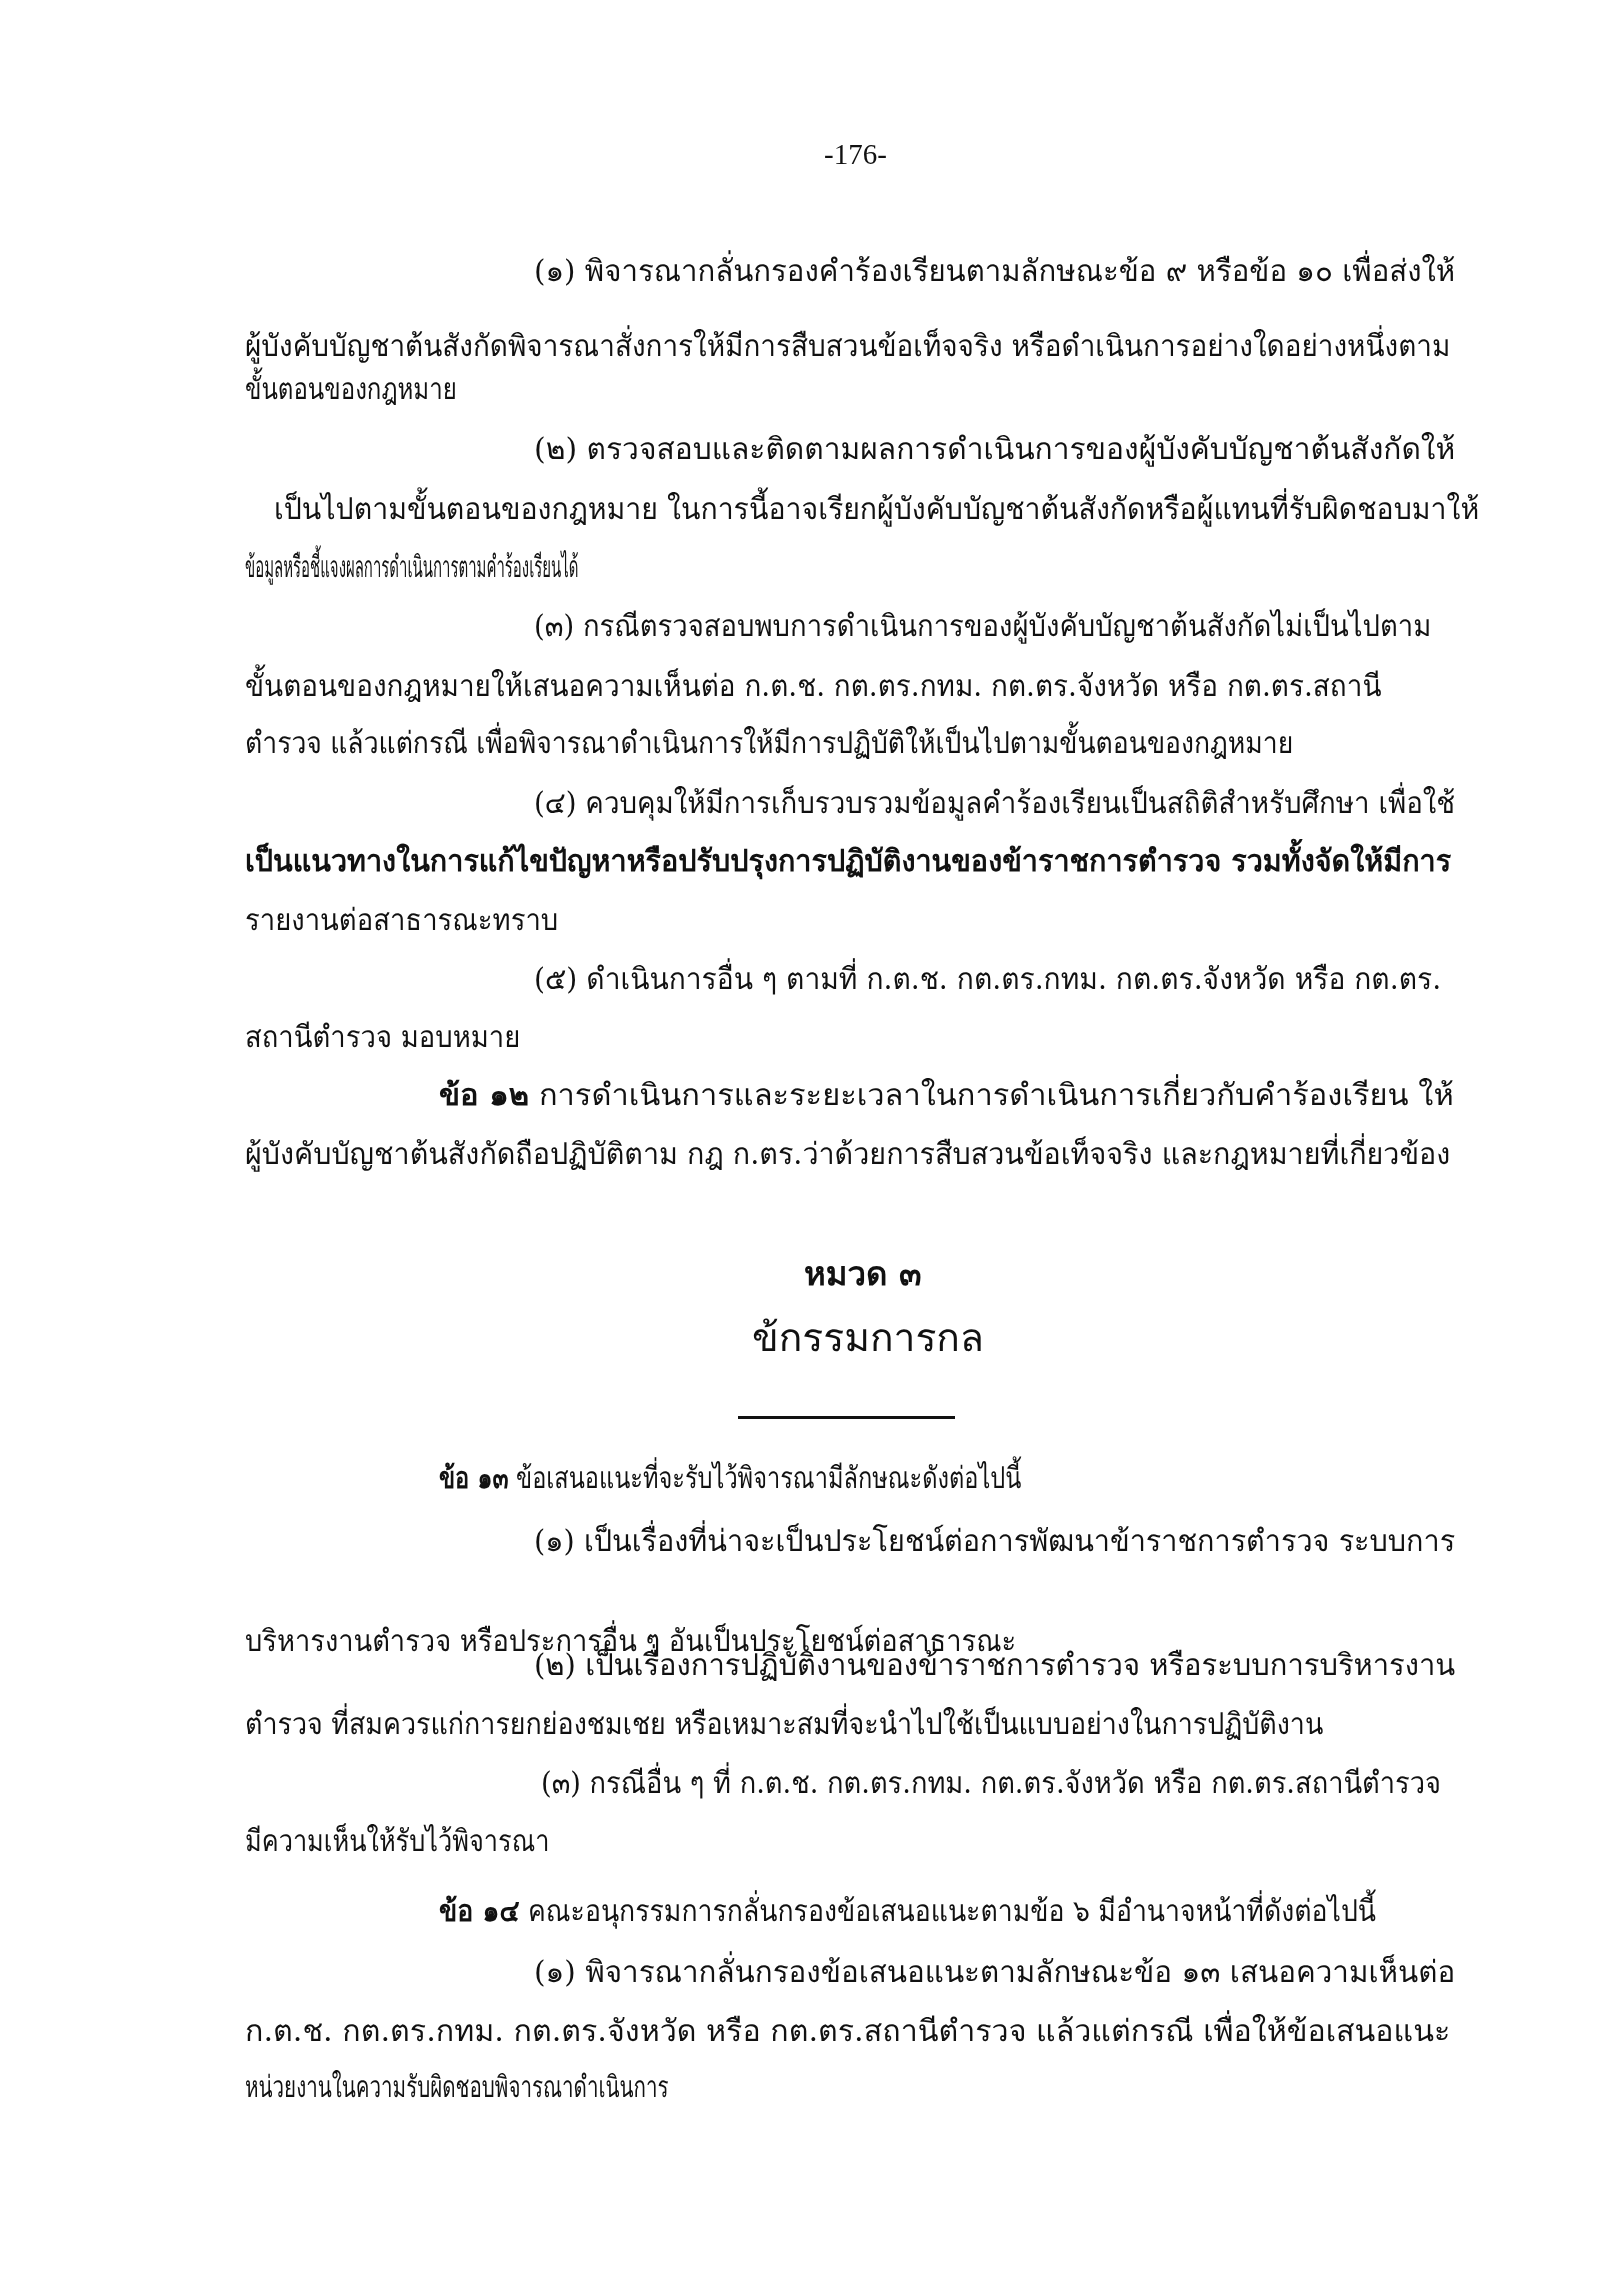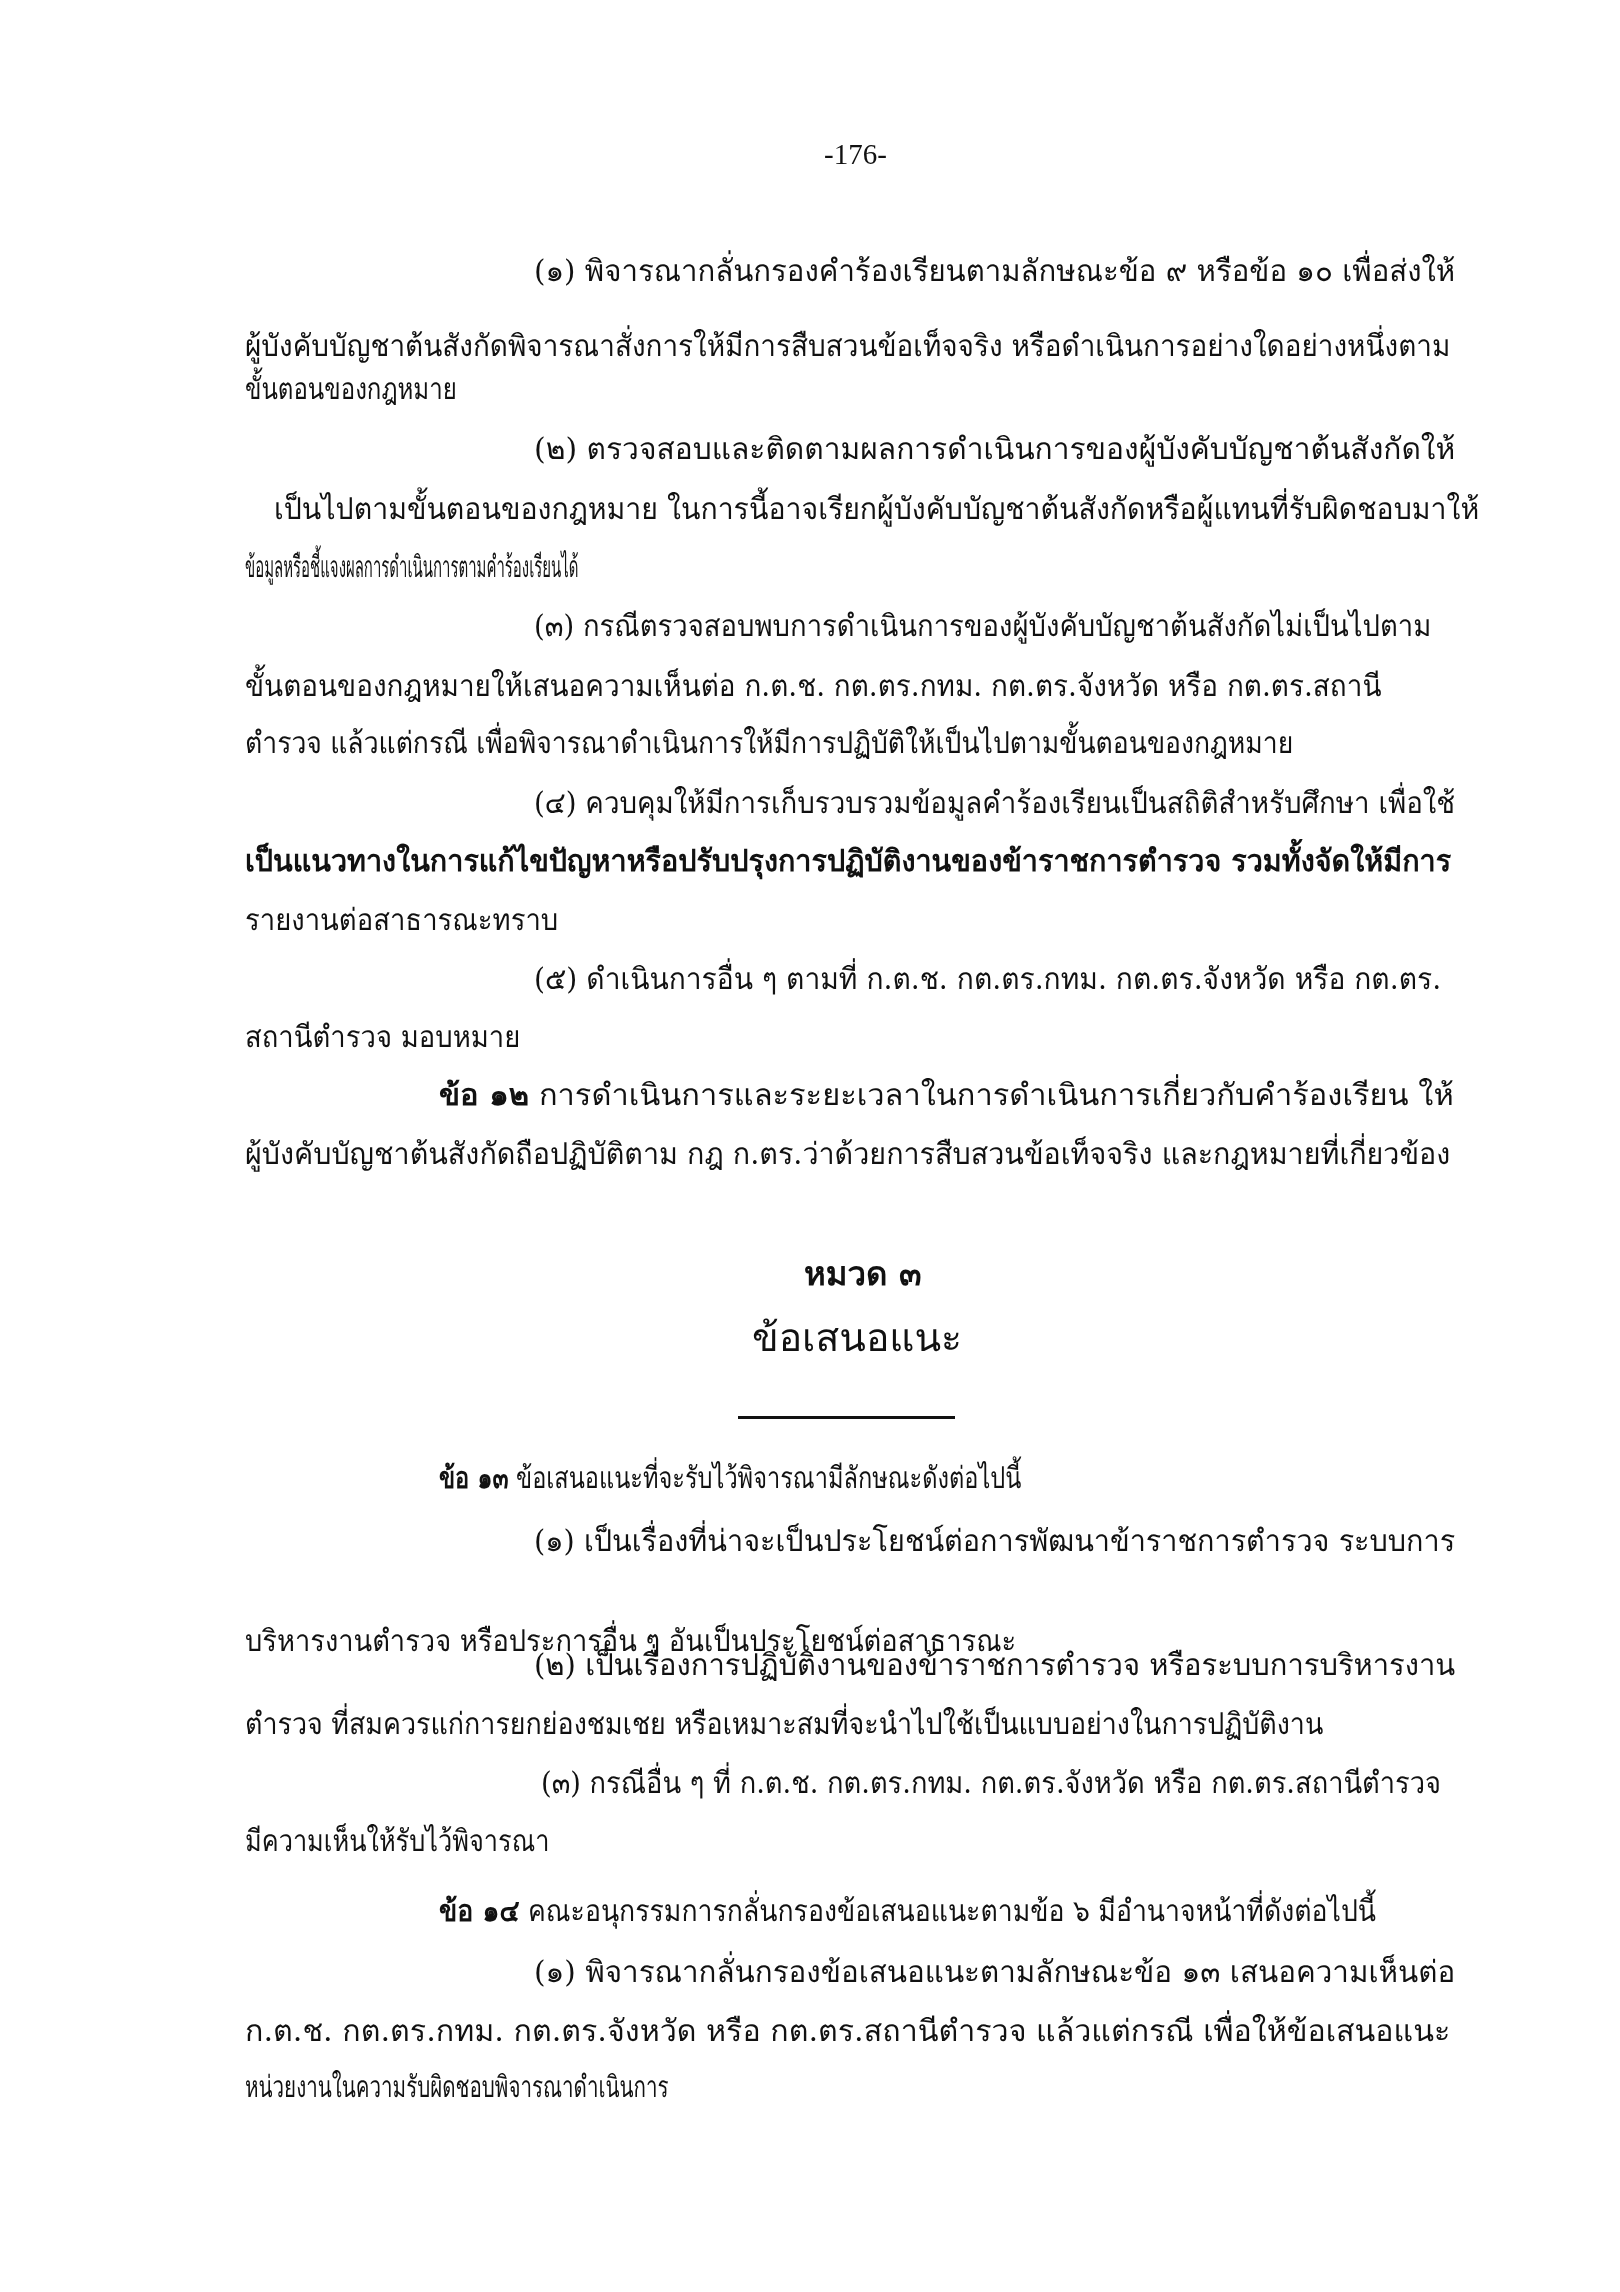--- a/index.html
+++ b/index.html
@@ -45,16 +45,16 @@
       <div class="line" style="left: 245px; top: 1702px;"><span class="inner" style="transform: scaleX(0.895);"><span>ตำรวจ ที่สมควรแก่การยกย่องชมเชย หรือเหมาะสมที่จะนำไปใช้เป็นแบบอย่างในการปฏิบัติงาน</span></span></div>
       <div class="line" style="left: 541px; top: 1761px;"><span class="inner" style="transform: scaleX(0.9087);"><span>(๓)  กรณีอื่น ๆ ที่ ก.ต.ช.  กต.ตร.กทม.  กต.ตร.จังหวัด  หรือ กต.ตร.สถานีตำรวจ</span></span></div>
       <div class="line" style="left: 245px; top: 1819px;"><span class="inner" style="transform: scaleX(0.8447);"><span>มีความเห็นให้รับไว้พิจารณา</span></span></div>
       <div class="line" style="left: 439px; top: 1889px;"><span class="inner" style="transform: scaleX(0.8881);"><span class="b">ข้อ ๑๔</span><span>  คณะอนุกรรมการกลั่นกรองข้อเสนอแนะตามข้อ ๖ มีอำนาจหน้าที่ดังต่อไปนี้</span></span></div>
       <div class="line" style="left: 534px; top: 1950px;"><span class="inner" style="transform: scaleX(0.9855);"><span>(๑)  พิจารณากลั่นกรองข้อเสนอแนะตามลักษณะข้อ ๑๓ เสนอความเห็นต่อ</span></span></div>
       <div class="line" style="left: 245px; top: 2009px;"><span class="inner" style="transform: scaleX(1.0124);"><span>ก.ต.ช.   กต.ตร.กทม.   กต.ตร.จังหวัด  หรือ กต.ตร.สถานีตำรวจ  แล้วแต่กรณี    เพื่อให้ข้อเสนอแนะ</span></span></div>
       <div class="line" style="left: 245px; top: 2065px;"><span class="inner" style="transform: scaleX(0.6845);"><span>หน่วยงานในความรับผิดชอบพิจารณาดำเนินการ</span></span></div>
     </div>
 
   <div class="chapter" id="chapter-label" style="left: 804px; top: 1254px;">หมวด ๓</div>
-  <div class="chapter-title" id="chapter-title" style="left: 752px; top: 1311px;">ข้อเสนอแนะ</div>
+  <div class="chapter-title" id="chapter-title" style="left: 752px; top: 1311px;">ข้กรรมการกล</div>
   <div class="rule" id="chapter-rule" style="left: 738px; width: 217px; top: 1416px;"></div>
 </div>
 
 
 </body></html>

